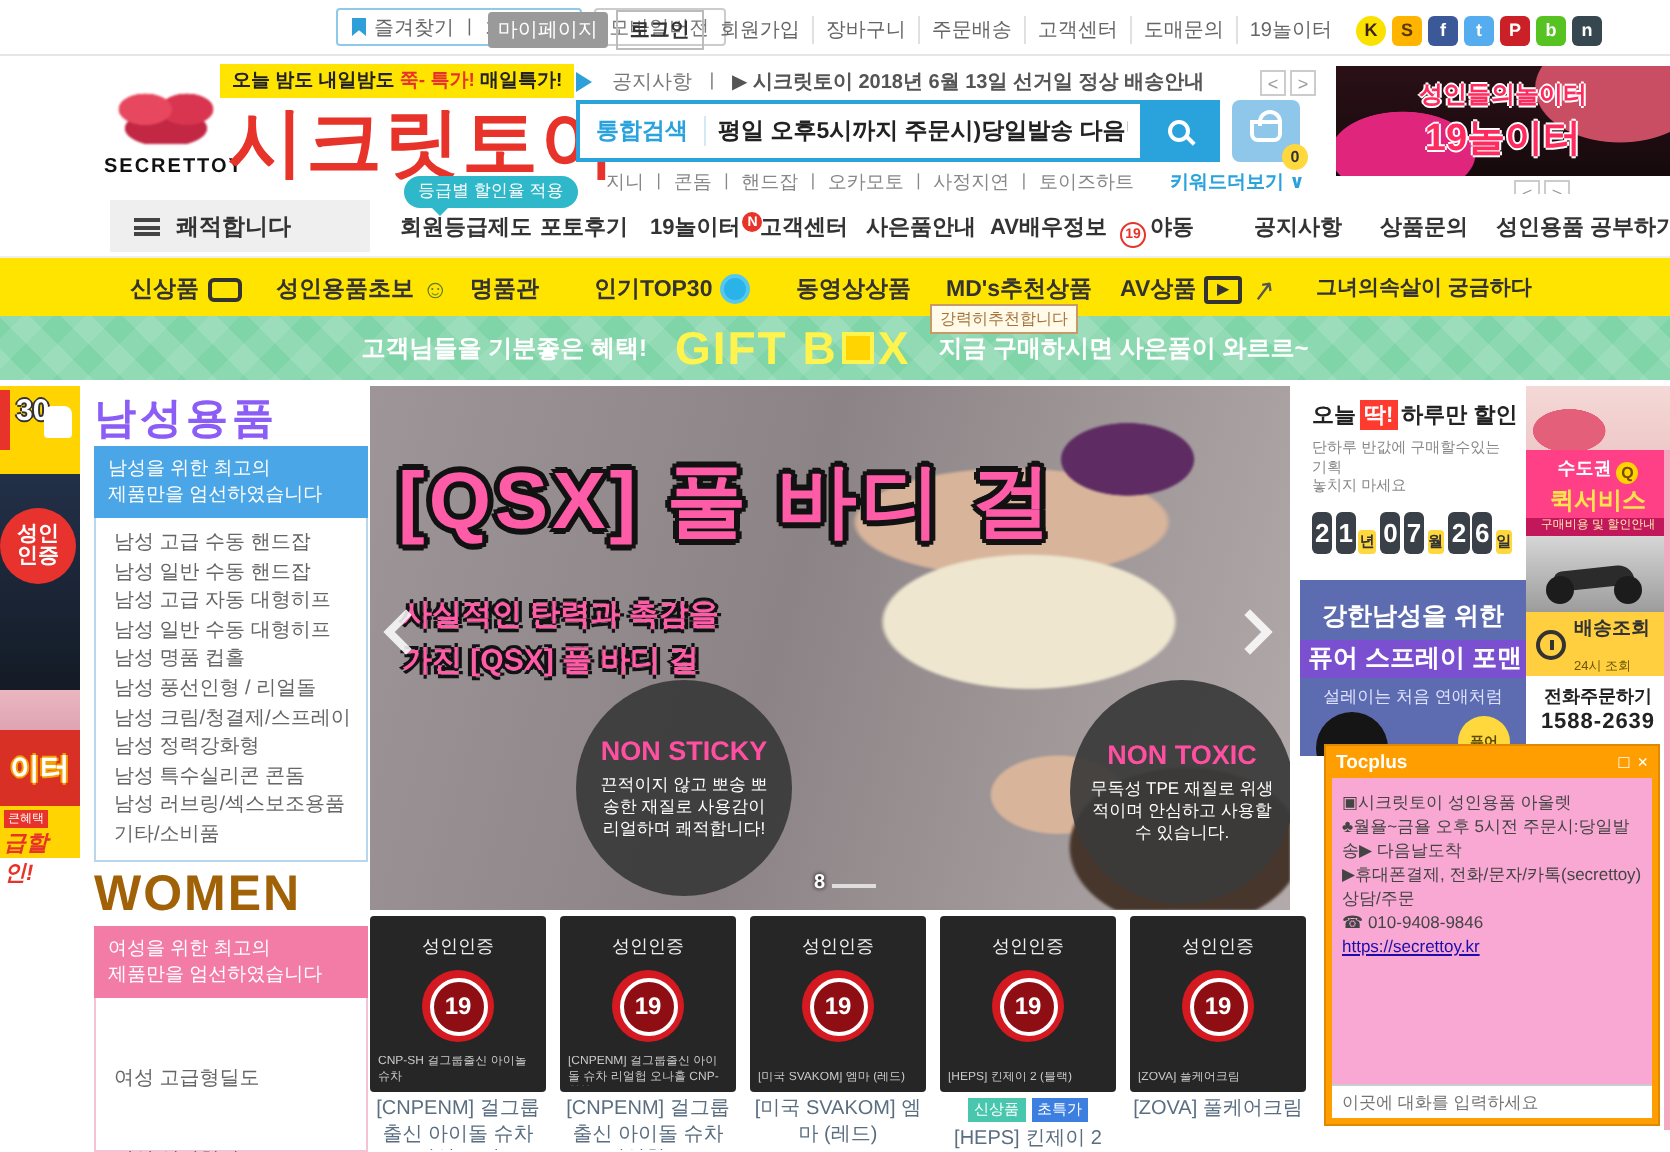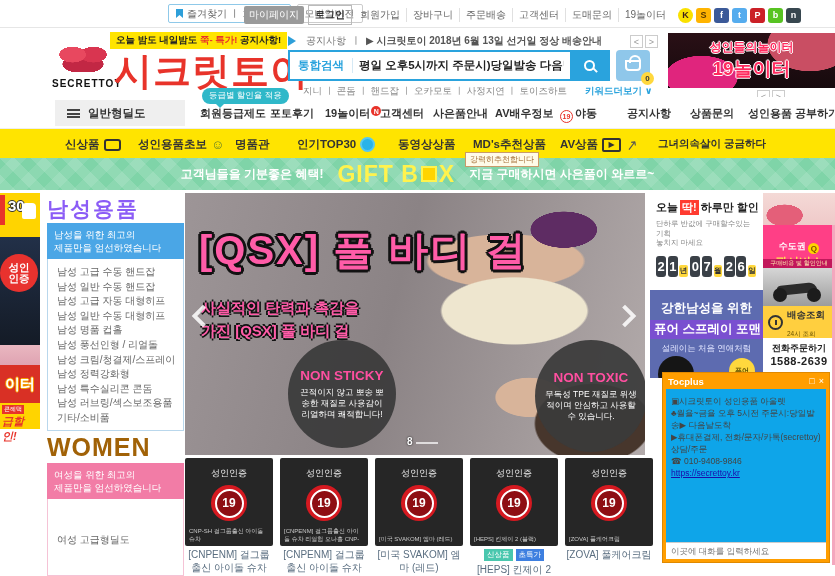--- a/index.html
+++ b/index.html
@@ -156,21 +156,21 @@
   .spray .s1 { font-size:12.5px; font-weight:800; color:#fff; text-align:center; margin-top:10px; }
   .spray .s2 { font-size:12.5px; font-weight:800; color:#fff; background:#7a4fd0; display:block; width:max-content; margin:3px auto 0; padding:1px 4px; }
   .spray .s3 { font-size:8.5px; color:#dfe3ff; text-align:center; margin-top:4px; }
   .spray .face { position:absolute; left:8px; bottom:-14px; width:36px; height:36px; border-radius:50%; background:#151515; }
   .spray .prod { position:absolute; right:8px; bottom:-6px; width:26px; height:26px; border-radius:50%; background:#ffd83d; color:#5a4a00; font-size:7px; font-weight:bold; display:flex; align-items:center; justify-content:center; }
 
   
   .rA { position:absolute; left:763px; top:3px; width:72px; height:32px; background:
     radial-gradient(30px 18px at 30% 70%, #e45f79 0 60%, transparent 61%), linear-gradient(#f4d9d6,#efc9c9); }
   .q1 { position:absolute; left:763px; top:35px; width:72px; height:34px; background:#ff3f86; color:#fff; text-align:center; overflow:hidden; }
-  .q1 .qa { font-size:9px; font-weight:900; margin-top:15px; }
+  .q1 .qa { font-size:9px; font-weight:900; margin-top:3px; }
   .q1 .qa .qq { display:inline-flex; width:11px; height:11px; border-radius:50%; background:#ffd400; color:#7a4a00; font-size:8px; font-weight:900; align-items:center; justify-content:center; vertical-align:-2px; }
   .q1 .qb { font-size:12px; font-weight:900; color:#ffe34d; }
   .q2 { position:absolute; left:763px; top:69px; width:72px; height:9px; background:#c2185b; color:#ffe9b0; font-size:6px; text-align:center; line-height:9px; white-space:nowrap; overflow:hidden; }
   .moto { position:absolute; left:763px; top:78px; width:72px; height:38px; background:linear-gradient(#d6d6d6,#9c9c9c); overflow:hidden; }
   .moto .w1,.moto .w2 { position:absolute; bottom:4px; width:14px; height:14px; border-radius:50%; background:#1c1c1c; }
   .moto .w1 { left:10px; } .moto .w2 { left:44px; }
   .moto .body { position:absolute; left:14px; bottom:12px; width:40px; height:10px; background:#2b2b2b; border-radius:4px 8px 2px 2px; transform:rotate(-6deg); }
   .track { position:absolute; left:763px; top:116px; width:72px; height:32px; background:#ffcf3f; display:flex; align-items:center; gap:4px; padding:0 5px; }
   .track .tc { width:15px; height:15px; border:2px solid #333; border-radius:50%; position:relative; flex:none; }
   .track .tc::after { content:''; position:absolute; left:5px; top:3px; width:2px; height:5px; background:#333; }
@@ -191,21 +191,21 @@
   .pbadge { font-size:7.5px; color:#fff; padding:1px 3px; }
   .pbadge.newp { background:#49c7ae; }
   .pbadge.hot { background:#3d7fe0; }
   .pname { margin-top:3px; font-size:10px; line-height:12.5px; color:#5a6e80; text-align:center; overflow:hidden; max-height:26px; }
 
   
   .chat { position:absolute; left:663px; top:183px; width:166px; height:189px; background:#ff9e00; padding:0 3px 3px; z-index:30; display:flex; flex-direction:column; box-shadow:0 0 0 1px #e08900; }
   .chat-head { height:16px; display:flex; align-items:center; color:#fff; font-size:9.5px; font-weight:bold; padding:0 2px; }
   .chat-head .sp { flex:1; }
   .chat-ic { font-size:9px; color:#fff; margin-left:4px; font-weight:normal; }
-  .chat-body { flex:1; background:#0ea5e9; padding:6px 5px; font-size:8.5px; color:#444; line-height:12px; overflow:hidden; }
+  .chat-body { flex:1; background:#f9a8d4; padding:6px 5px; font-size:8.5px; color:#444; line-height:12px; overflow:hidden; }
   .chat-body a { color:#1a0dab; }
   .chat-input { height:17px; background:#fff; border-top:1px solid #ccc; display:flex; align-items:center; }
   .chat-input input { border:none; outline:none; width:100%; font-size:8.5px; color:#333; padding:0 5px; font-family:inherit; }
   .br-sliver { position:absolute; left:832px; top:35px; width:3px; height:340px; background:#f4a7be; }
 </style>
 </head>
 <body>
 
 <div class="page">
 
@@ -234,21 +234,21 @@
         <span class="soc" style="background:#3b5998">f</span>
         <span class="soc" style="background:#55acee">t</span>
         <span class="soc" style="background:#cb2027">P</span>
         <span class="soc" style="background:#57c322">b</span>
         <span class="soc" style="background:#37474f">n</span>
       </span>
     </div>
   </div>
 
   <div class="header">
-    <div class="tagline"><span>오늘 밤도 내일밤도 </span><span class="red">쭉- 특가!</span><span> 공지사항!</span></div>
+    <div class="tagline"><span>오늘 밤도 내일밤도 </span><span class="red">쭉- 특가!</span><span> 매일특가!</span></div>
     <div class="lips"></div>
     <div class="logo-en">SECRETTOY</div>
     <div class="logo-kr">시크릿토이</div>
     <div class="notice">
       <span class="spk"></span>
       <span>공지사항</span>
       <span>ㅣ</span>
       <b>▶ 시크릿토이 2018년 6월 13일 선거일 정상 배송안내</b>
     </div>
     <div class="pager notice-pg">
@@ -274,21 +274,21 @@
     </div>
     <div class="pager hb-pg">
       <span class="pgbtn">&lt;</span>
       <span class="pgbtn">&gt;</span>
     </div>
   </div>
 
   <div class="nav">
     <div class="allmenu">
         <span class="burger"></span>
-        <span>일반형딜도</span>
+        <span>쾌적합니다</span>
       </div>
     <div class="bubble">등급별 할인율 적용</div>
     <span class="nav-item" style="left:200px">회원등급제도</span>
     <span class="nav-item" style="left:270px">포토후기</span>
     <span class="nav-item" style="left:325px"><span>19놀이터</span><span class="nbadge">N</span></span>
     <span class="nav-item" style="left:380px">고객센터</span>
     <span class="nav-item" style="left:433px">사은품안내</span>
     <span class="nav-item" style="left:495px">AV배우정보</span>
     <span class="nav-item" style="left:560px"><span class="n19">19</span><span>야동</span></span>
     <span class="nav-item" style="left:627px">공지사항</span>

